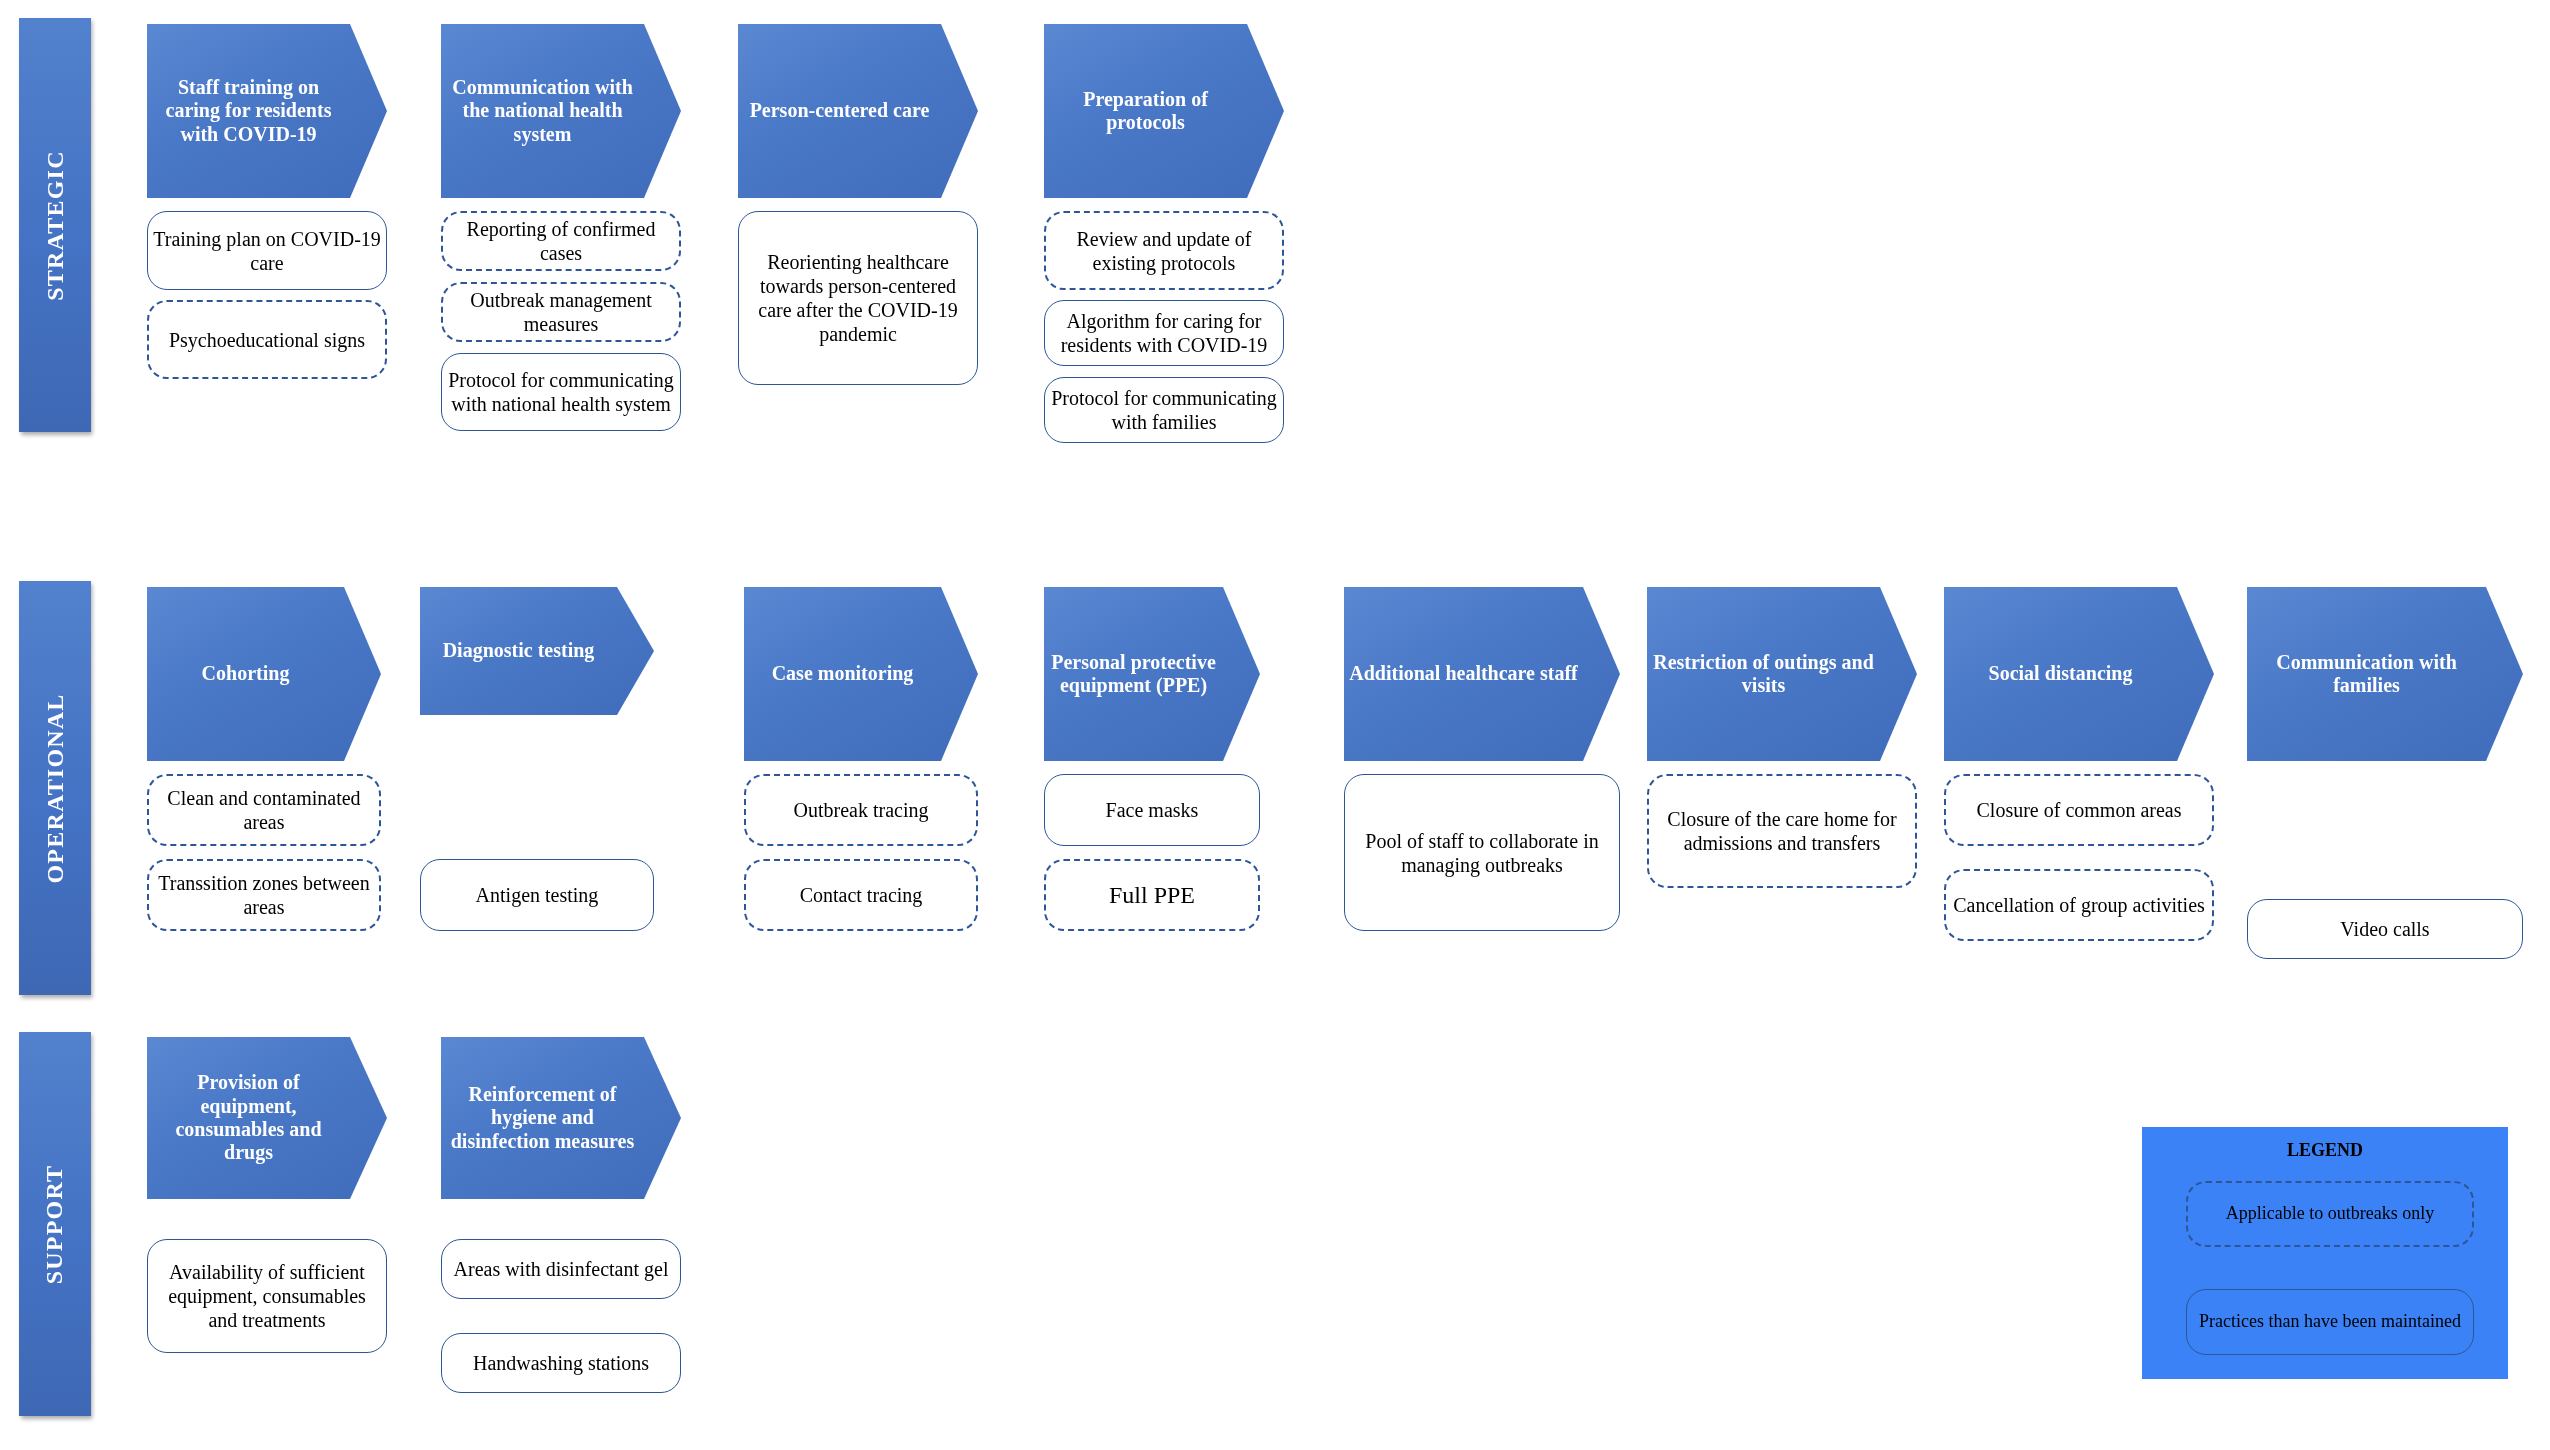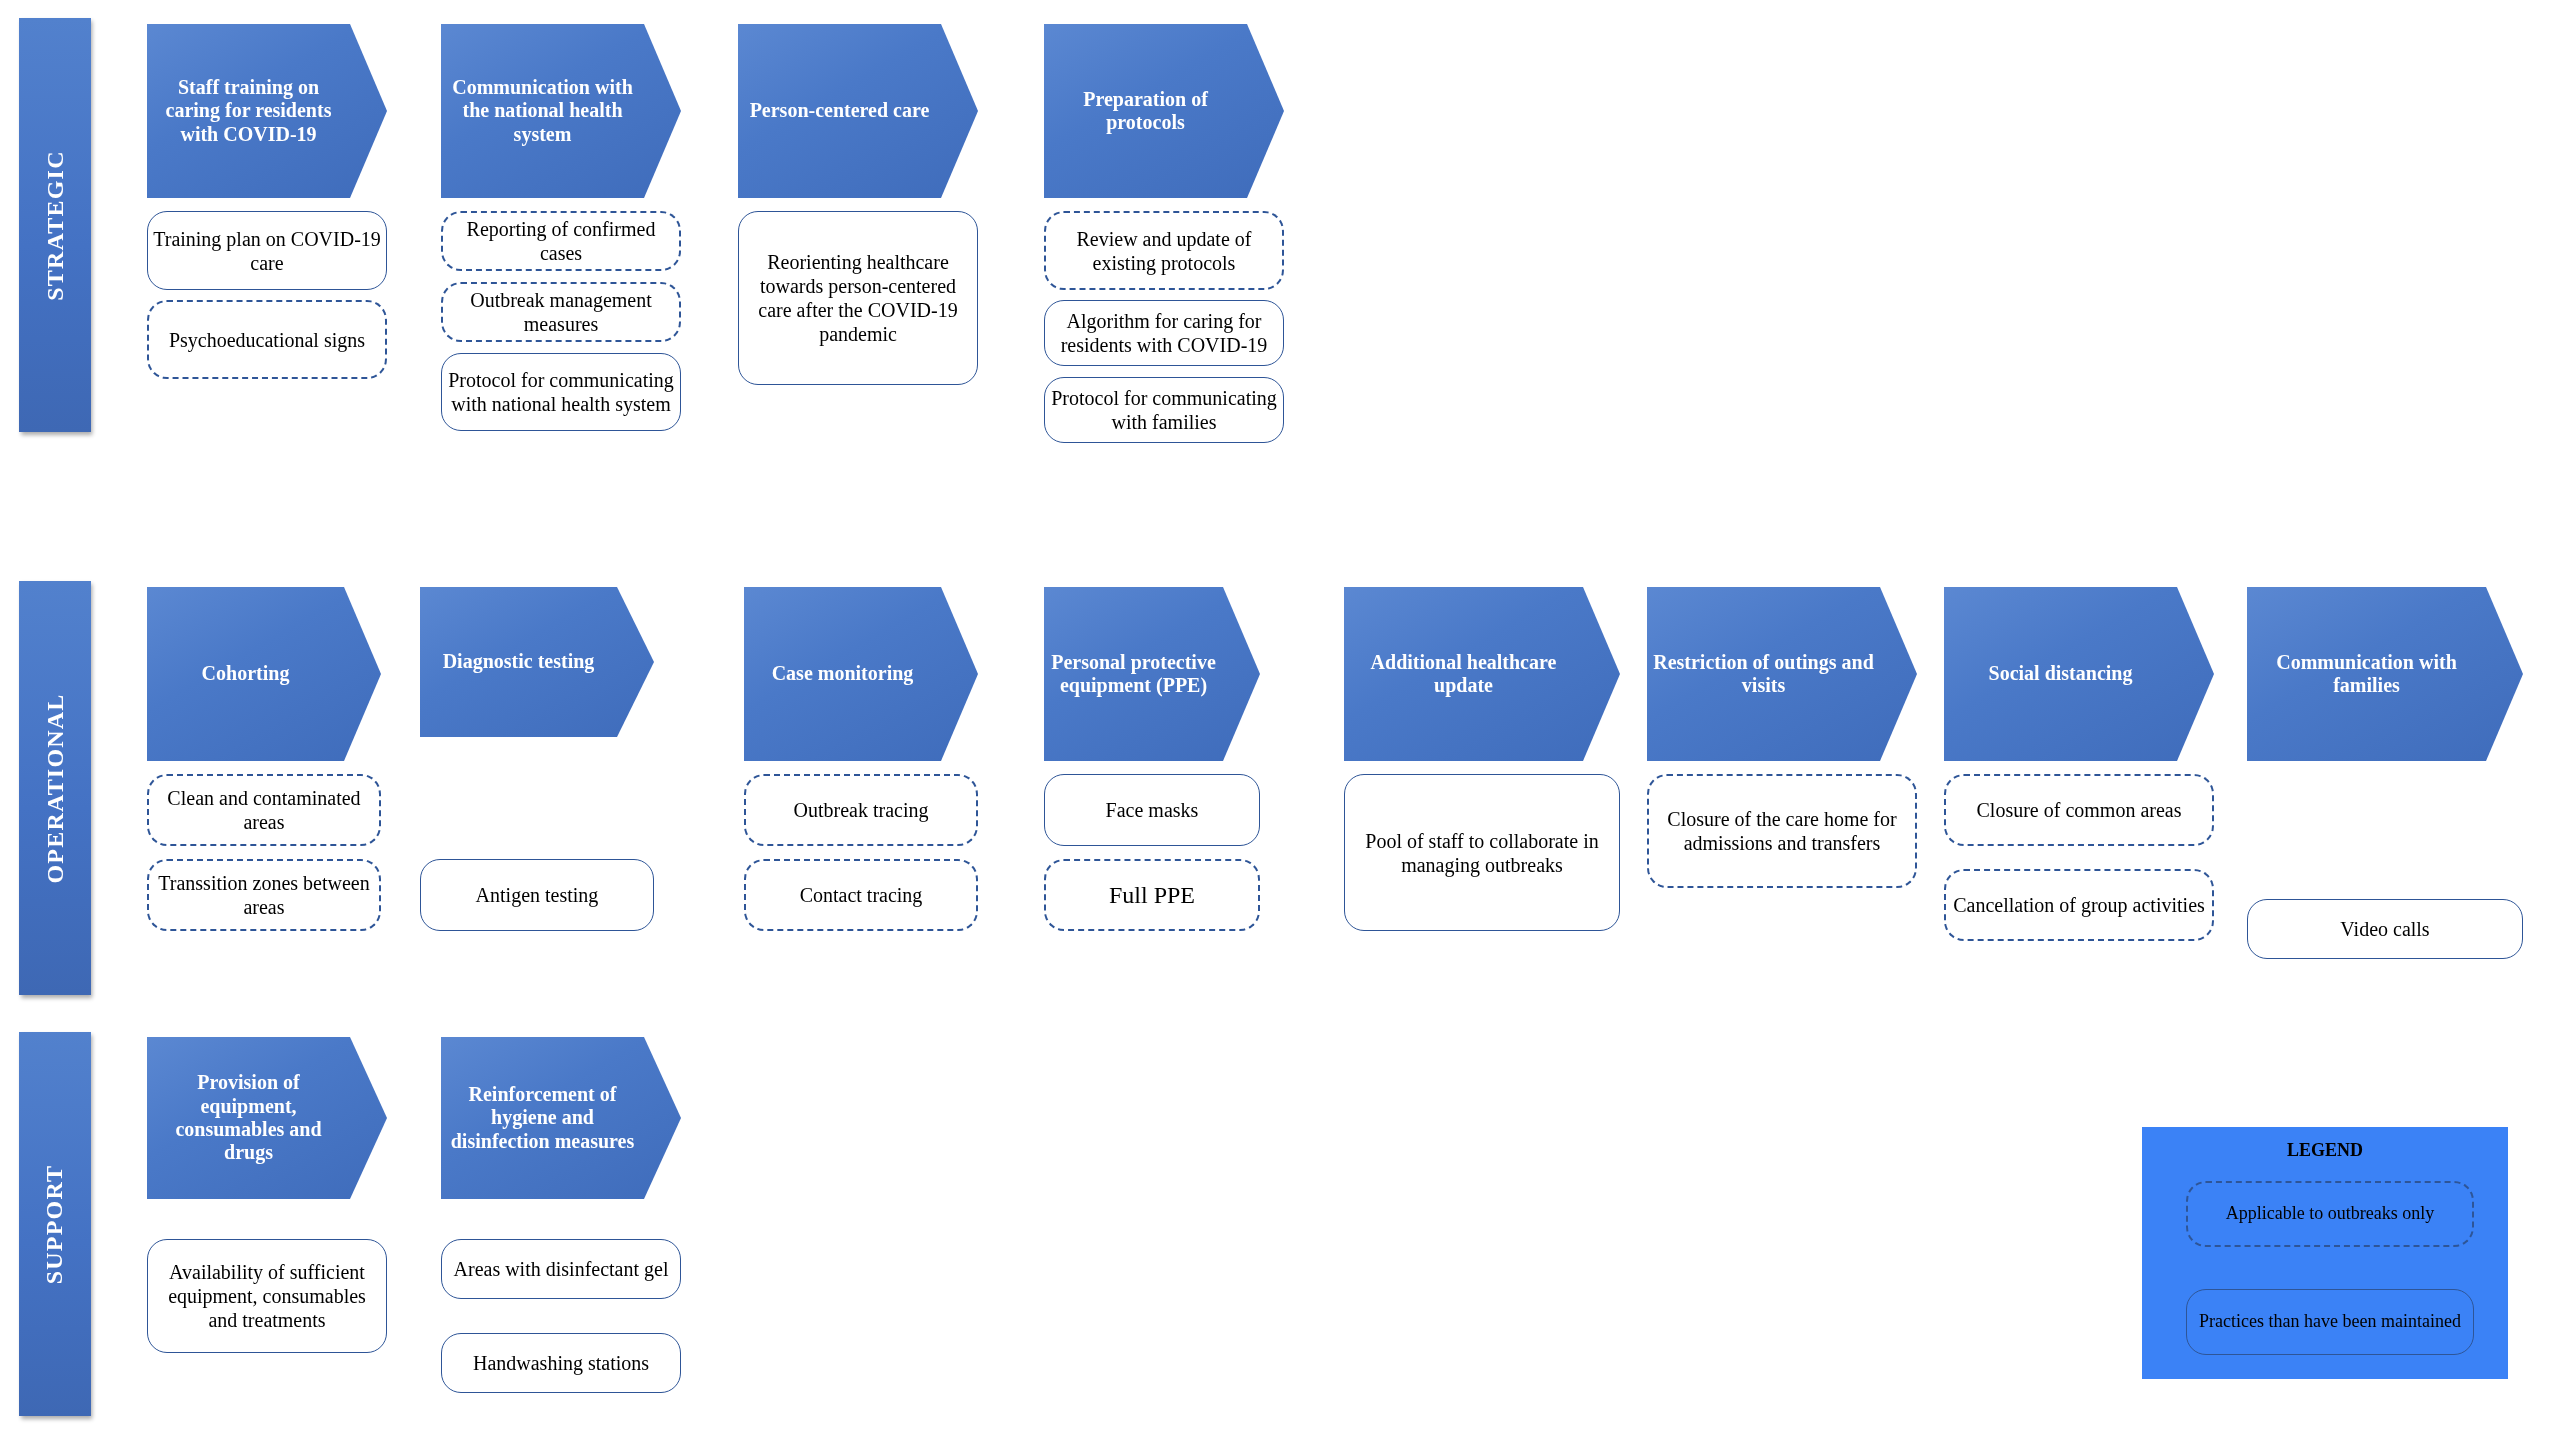--- a/index.html
+++ b/index.html
@@ -120,21 +120,21 @@
     </div>
     <div class="chev" style="left: 147px; top: 587px; width: 234px; height: 174px;">
       <div class="ctxt" style="font-size: 20px;">Cohorting</div>
     </div>
     <div class="pbox dashed" style="left: 147px; top: 774px; width: 234px; height: 72px;">
       <div class="ptxt" style="font-size: 20px;">Clean and contaminated areas</div>
     </div>
     <div class="pbox dashed" style="left: 147px; top: 859px; width: 234px; height: 72px;">
       <div class="ptxt" style="font-size: 20px;">Transsition zones between areas</div>
     </div>
-    <div class="chev" style="left: 420px; top: 587px; width: 234px; height: 150px;">
+    <div class="chev" style="left: 420px; top: 587px; width: 234px; height: 128px;">
       <div class="ctxt" style="font-size: 20px;">Diagnostic testing</div>
     </div>
     <div class="pbox solid" style="left: 420px; top: 859px; width: 234px; height: 72px;">
       <div class="ptxt" style="font-size: 20px;">Antigen testing</div>
     </div>
     <div class="chev" style="left: 744px; top: 587px; width: 234px; height: 174px;">
       <div class="ctxt" style="font-size: 20px;">Case monitoring</div>
     </div>
     <div class="pbox dashed" style="left: 744px; top: 774px; width: 234px; height: 72px;">
       <div class="ptxt" style="font-size: 20px;">Outbreak tracing</div>
@@ -145,21 +145,21 @@
     <div class="chev" style="left: 1044px; top: 587px; width: 216px; height: 174px;">
       <div class="ctxt" style="font-size: 20px;">Personal protective equipment (PPE)</div>
     </div>
     <div class="pbox solid" style="left: 1044px; top: 774px; width: 216px; height: 72px;">
       <div class="ptxt" style="font-size: 20px;">Face masks</div>
     </div>
     <div class="pbox dashed" style="left: 1044px; top: 859px; width: 216px; height: 72px;">
       <div class="ptxt" style="font-size: 24px;">Full PPE</div>
     </div>
     <div class="chev" style="left: 1344px; top: 587px; width: 276px; height: 174px;">
-      <div class="ctxt" style="font-size: 20px;">Additional healthcare update</div>
+      <div class="ctxt" style="font-size: 20px;">Additional healthcare staff</div>
     </div>
     <div class="pbox solid" style="left: 1344px; top: 774px; width: 276px; height: 157px;">
       <div class="ptxt" style="font-size: 20px;">Pool of staff to collaborate in managing outbreaks</div>
     </div>
     <div class="chev" style="left: 1647px; top: 587px; width: 270px; height: 174px;">
       <div class="ctxt" style="font-size: 20px;">Restriction of outings and visits</div>
     </div>
     <div class="pbox dashed" style="left: 1647px; top: 774px; width: 270px; height: 114px;">
       <div class="ptxt" style="font-size: 20px;">Closure of the care home for admissions and transfers</div>
     </div>

